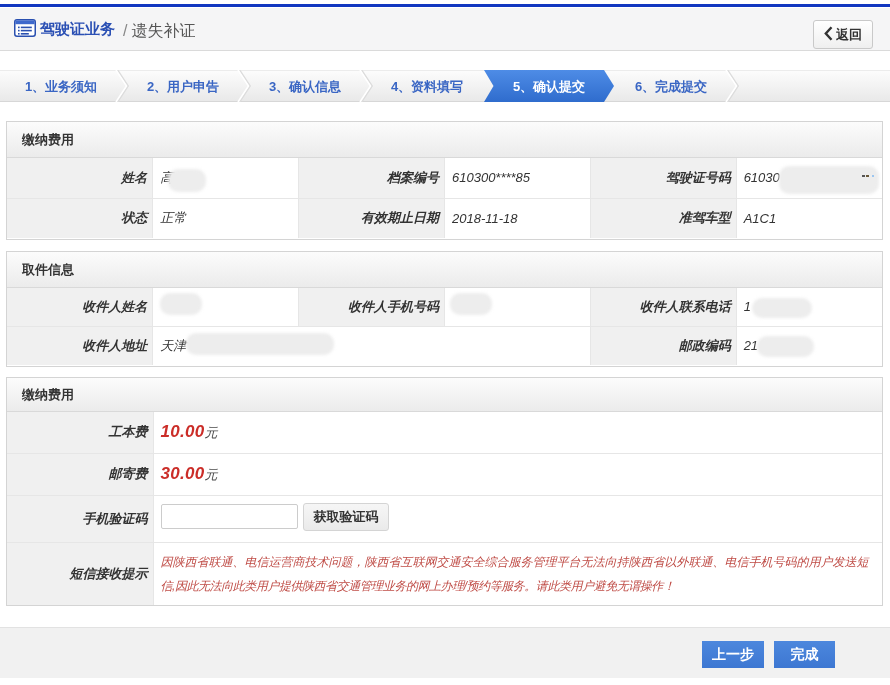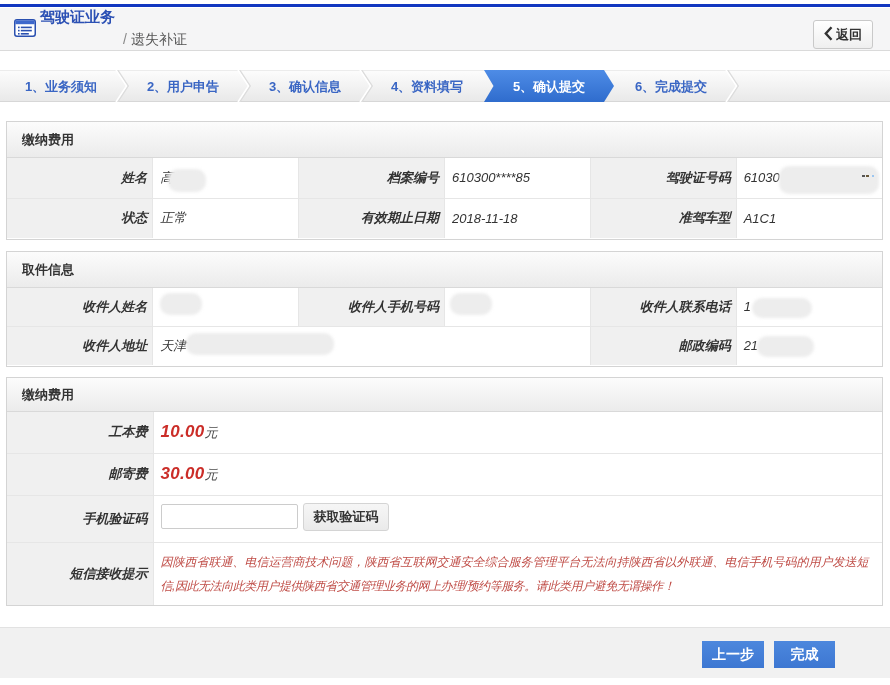--- a/index.html
+++ b/index.html
@@ -1,20 +1,20 @@
 <!DOCTYPE html>
 <html><head>
 <meta charset="utf-8">
 <style>
 * { margin:0; padding:0; box-sizing:border-box; }
 html,body { width:890px; height:685px; background:#fff; font-family:"Liberation Sans",sans-serif; position:relative; overflow:hidden; }
 #topline { position:absolute; top:4px; left:0; width:890px; height:3px; background:#1237c0; }
 #phead { position:absolute; top:8px; left:0; width:890px; height:43px; background:#f5f5f6; border-bottom:1px solid #dadada; }
-#phead .ttl { position:absolute; left:40px; top:0; font-size:15px; font-weight:bold; color:#2b50b4; }
-#phead .sub { position:absolute; left:119px; top:23px; font-size:14px; color:#555; }
+#phead .ttl { position:absolute; left:40px; top:12px; font-size:15px; font-weight:bold; color:#2b50b4; }
+#phead .sub { position:absolute; left:119px; top:13px; font-size:16px; color:#555; }
 #phead .sub .sl { color:#888; font-weight:normal; padding:0 4px; }
 #backbtn { position:absolute; left:813px; top:12px; width:60px; height:29px; background:linear-gradient(#ffffff,#efefef); border:1px solid #c9c9c9; border-radius:3px; font-size:13px; font-weight:bold; color:#333; text-align:center; line-height:27px; }
 #steps { position:absolute; top:70px; left:0; }
 .panel { position:absolute; left:6px; width:877px; background:#fff; border:1px solid #d4d4d4; }
 .panel .hd { height:36px; line-height:36px; background:linear-gradient(#fcfcfc,#ebebeb); border-bottom:1px solid #d9d9d9; font-size:13px; font-weight:bold; color:#333; padding-left:15px; }
 table.tb { width:100%; border-collapse:collapse; table-layout:fixed; font-size:13px; color:#333;font-style:italic; }
 table.tb td { border:1px solid #e6e6e6; overflow:hidden; white-space:nowrap; }
 table.tb td.l { background:#f0f0f0; text-align:right; font-weight:bold; padding-right:5px; }
 table.tb td.v { background:#fff; text-align:left; padding-left:7px; }
 table.tb tr > td:first-child { border-left:none; }

